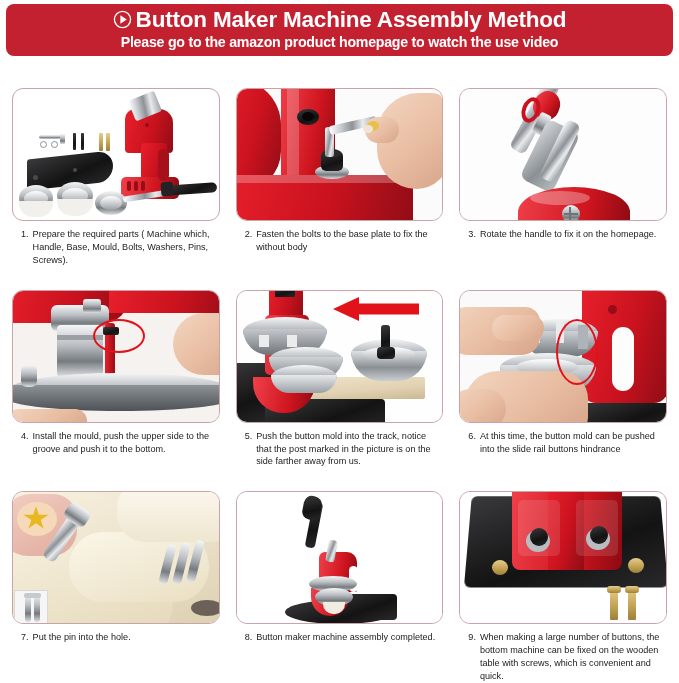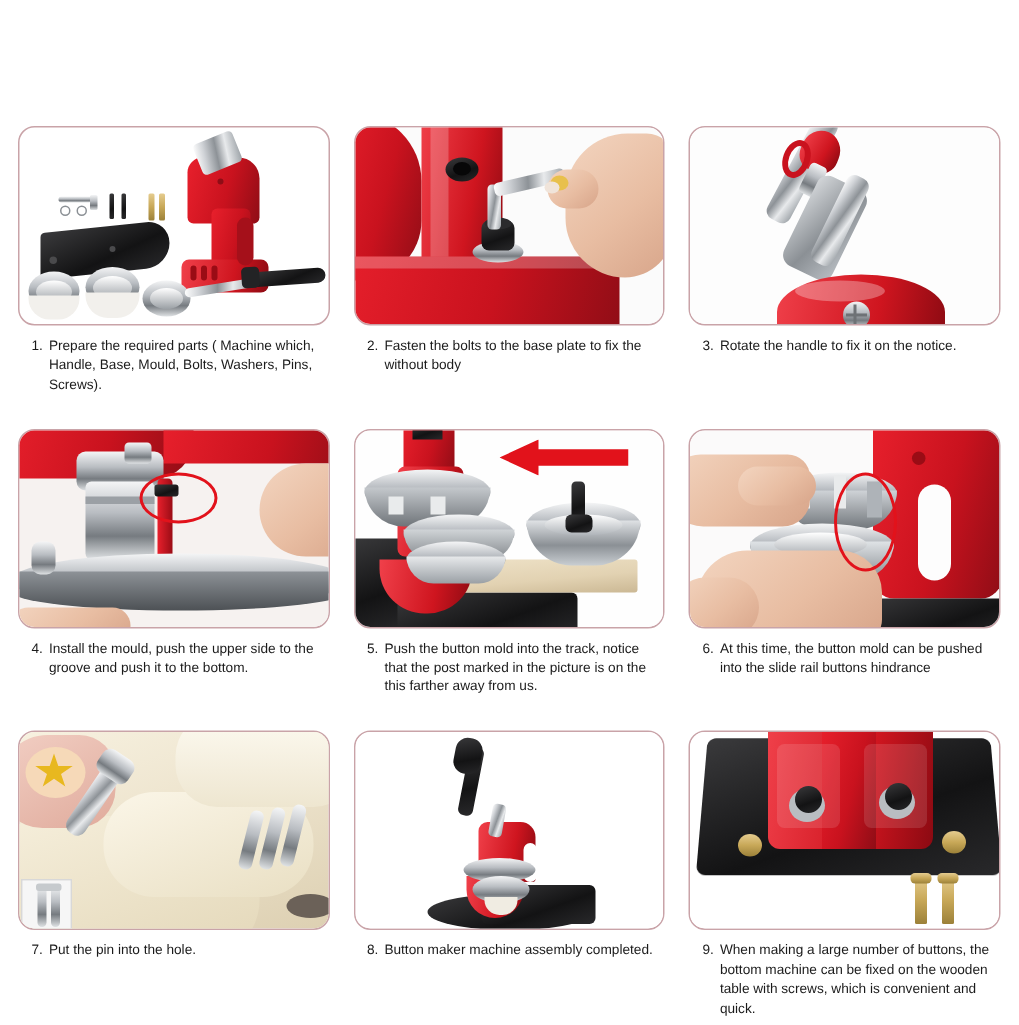--- a/index.html
+++ b/index.html
@@ -99,20 +99,30 @@
     background: #f3f3f3;
     border: 1px solid #d8d8d8;
     overflow: hidden;
   }
 </style>
 </head>
 <body>
 
 <div class="page">
 
+  <div class="header">
+    <div class="header-title-row">
+      <svg class="play-icon" viewBox="0 0 24 24">
+        <circle cx="12" cy="12" r="10.2" fill="none" stroke="#ffffff" stroke-width="1.7"></circle>
+        <polygon points="9.3,6.7 17.4,12 9.3,17.3" fill="#ffffff"></polygon>
+      </svg>
+      <div class="header-title">Button Maker Machine Assembly Method</div>
+    </div>
+    <div class="header-sub">Please go to the amazon product homepage to watch the use video</div>
+  </div>
 
   <div class="grid">
 
     <div class="cell">
       <div class="photo">
 
         <div class="ph chrome2" style="left:26px;top:46px;width:22px;height:4px;border-radius:2px;"></div>
         <div class="ph chrome2" style="left:47px;top:45px;width:5px;height:10px;border-radius:1px;"></div>
         <div class="ph" style="left:27px;top:52px;width:7px;height:7px;border-radius:50%;border:1.6px solid #8b9095;"></div>
         <div class="ph" style="left:38px;top:52px;width:7px;height:7px;border-radius:50%;border:1.6px solid #8b9095;"></div>
@@ -206,21 +216,21 @@
 
         <div class="ph red2" style="left:58px;top:98px;width:112px;height:50px;border-radius:50% 50% 6px 6px;"></div>
         <div class="ph" style="left:70px;top:102px;width:60px;height:14px;border-radius:50%;background:rgba(255,255,255,.3);"></div>
 
         <div class="ph chrome2" style="left:102px;top:116px;width:18px;height:18px;border-radius:50%;"></div>
         <div class="ph" style="left:109px;top:118px;width:2px;height:14px;background:#6e7276;"></div>
         <div class="ph" style="left:104px;top:124px;width:14px;height:2px;background:#6e7276;"></div>
       </div>
       <div class="caption">
         <span class="num">3.</span>
-        <span class="txt">Rotate the handle to fix it on the notice.</span>
+        <span class="txt">Rotate the handle to fix it on the homepage.</span>
       </div>
     </div>
 
     <div class="cell">
       <div class="photo">
         <div class="ph" style="inset:0;background:#f6f2f0;"></div>
 
         <div class="ph red" style="left:-10px;top:-14px;width:126px;height:46px;border-radius:0 0 26px 10px;"></div>
         <div class="ph red" style="left:96px;top:-14px;width:132px;height:36px;border-radius:0 0 10px 0;"></div>
 
@@ -280,21 +290,21 @@
         <div class="ph" style="left:34px;top:84px;width:66px;height:18px;border-radius:0 0 32px 32px;background:linear-gradient(180deg,#e7e9eb,#9aa0a5);"></div>
 
         <div class="ph chrome2" style="left:114px;top:48px;width:76px;height:30px;border-radius:50%;"></div>
         <div class="ph" style="left:114px;top:60px;width:76px;height:30px;border-radius:0 0 38px 38px;background:linear-gradient(180deg,#dfe2e5 0%,#8b9095 55%,#c9ced2 100%);"></div>
         <div class="ph" style="left:126px;top:56px;width:52px;height:14px;border-radius:50%;background:linear-gradient(180deg,#fff,#aeb3b8);"></div>
         <div class="ph black" style="left:144px;top:34px;width:9px;height:28px;border-radius:3px;"></div>
         <div class="ph black" style="left:140px;top:56px;width:18px;height:12px;border-radius:4px;"></div>
       </div>
       <div class="caption">
         <span class="num">5.</span>
-        <span class="txt">Push the button mold into the track, notice that the post marked in the picture is on the this farther away from us.</span>
+        <span class="txt">Push the button mold into the track, notice that the post marked in the picture is on the side farther away from us.</span>
       </div>
     </div>
 
     <div class="cell">
       <div class="photo">
         <div class="ph" style="inset:0;background:#fbfafa;"></div>
 
         <div class="ph red" style="left:122px;top:-8px;width:86px;height:120px;border-radius:0 0 14px 14px;"></div>
         <div class="ph" style="left:152px;top:36px;width:22px;height:64px;border-radius:11px;background:#fdfdfd;"></div>
         <div class="ph" style="left:148px;top:14px;width:9px;height:9px;border-radius:50%;background:#9a0c15;"></div>

